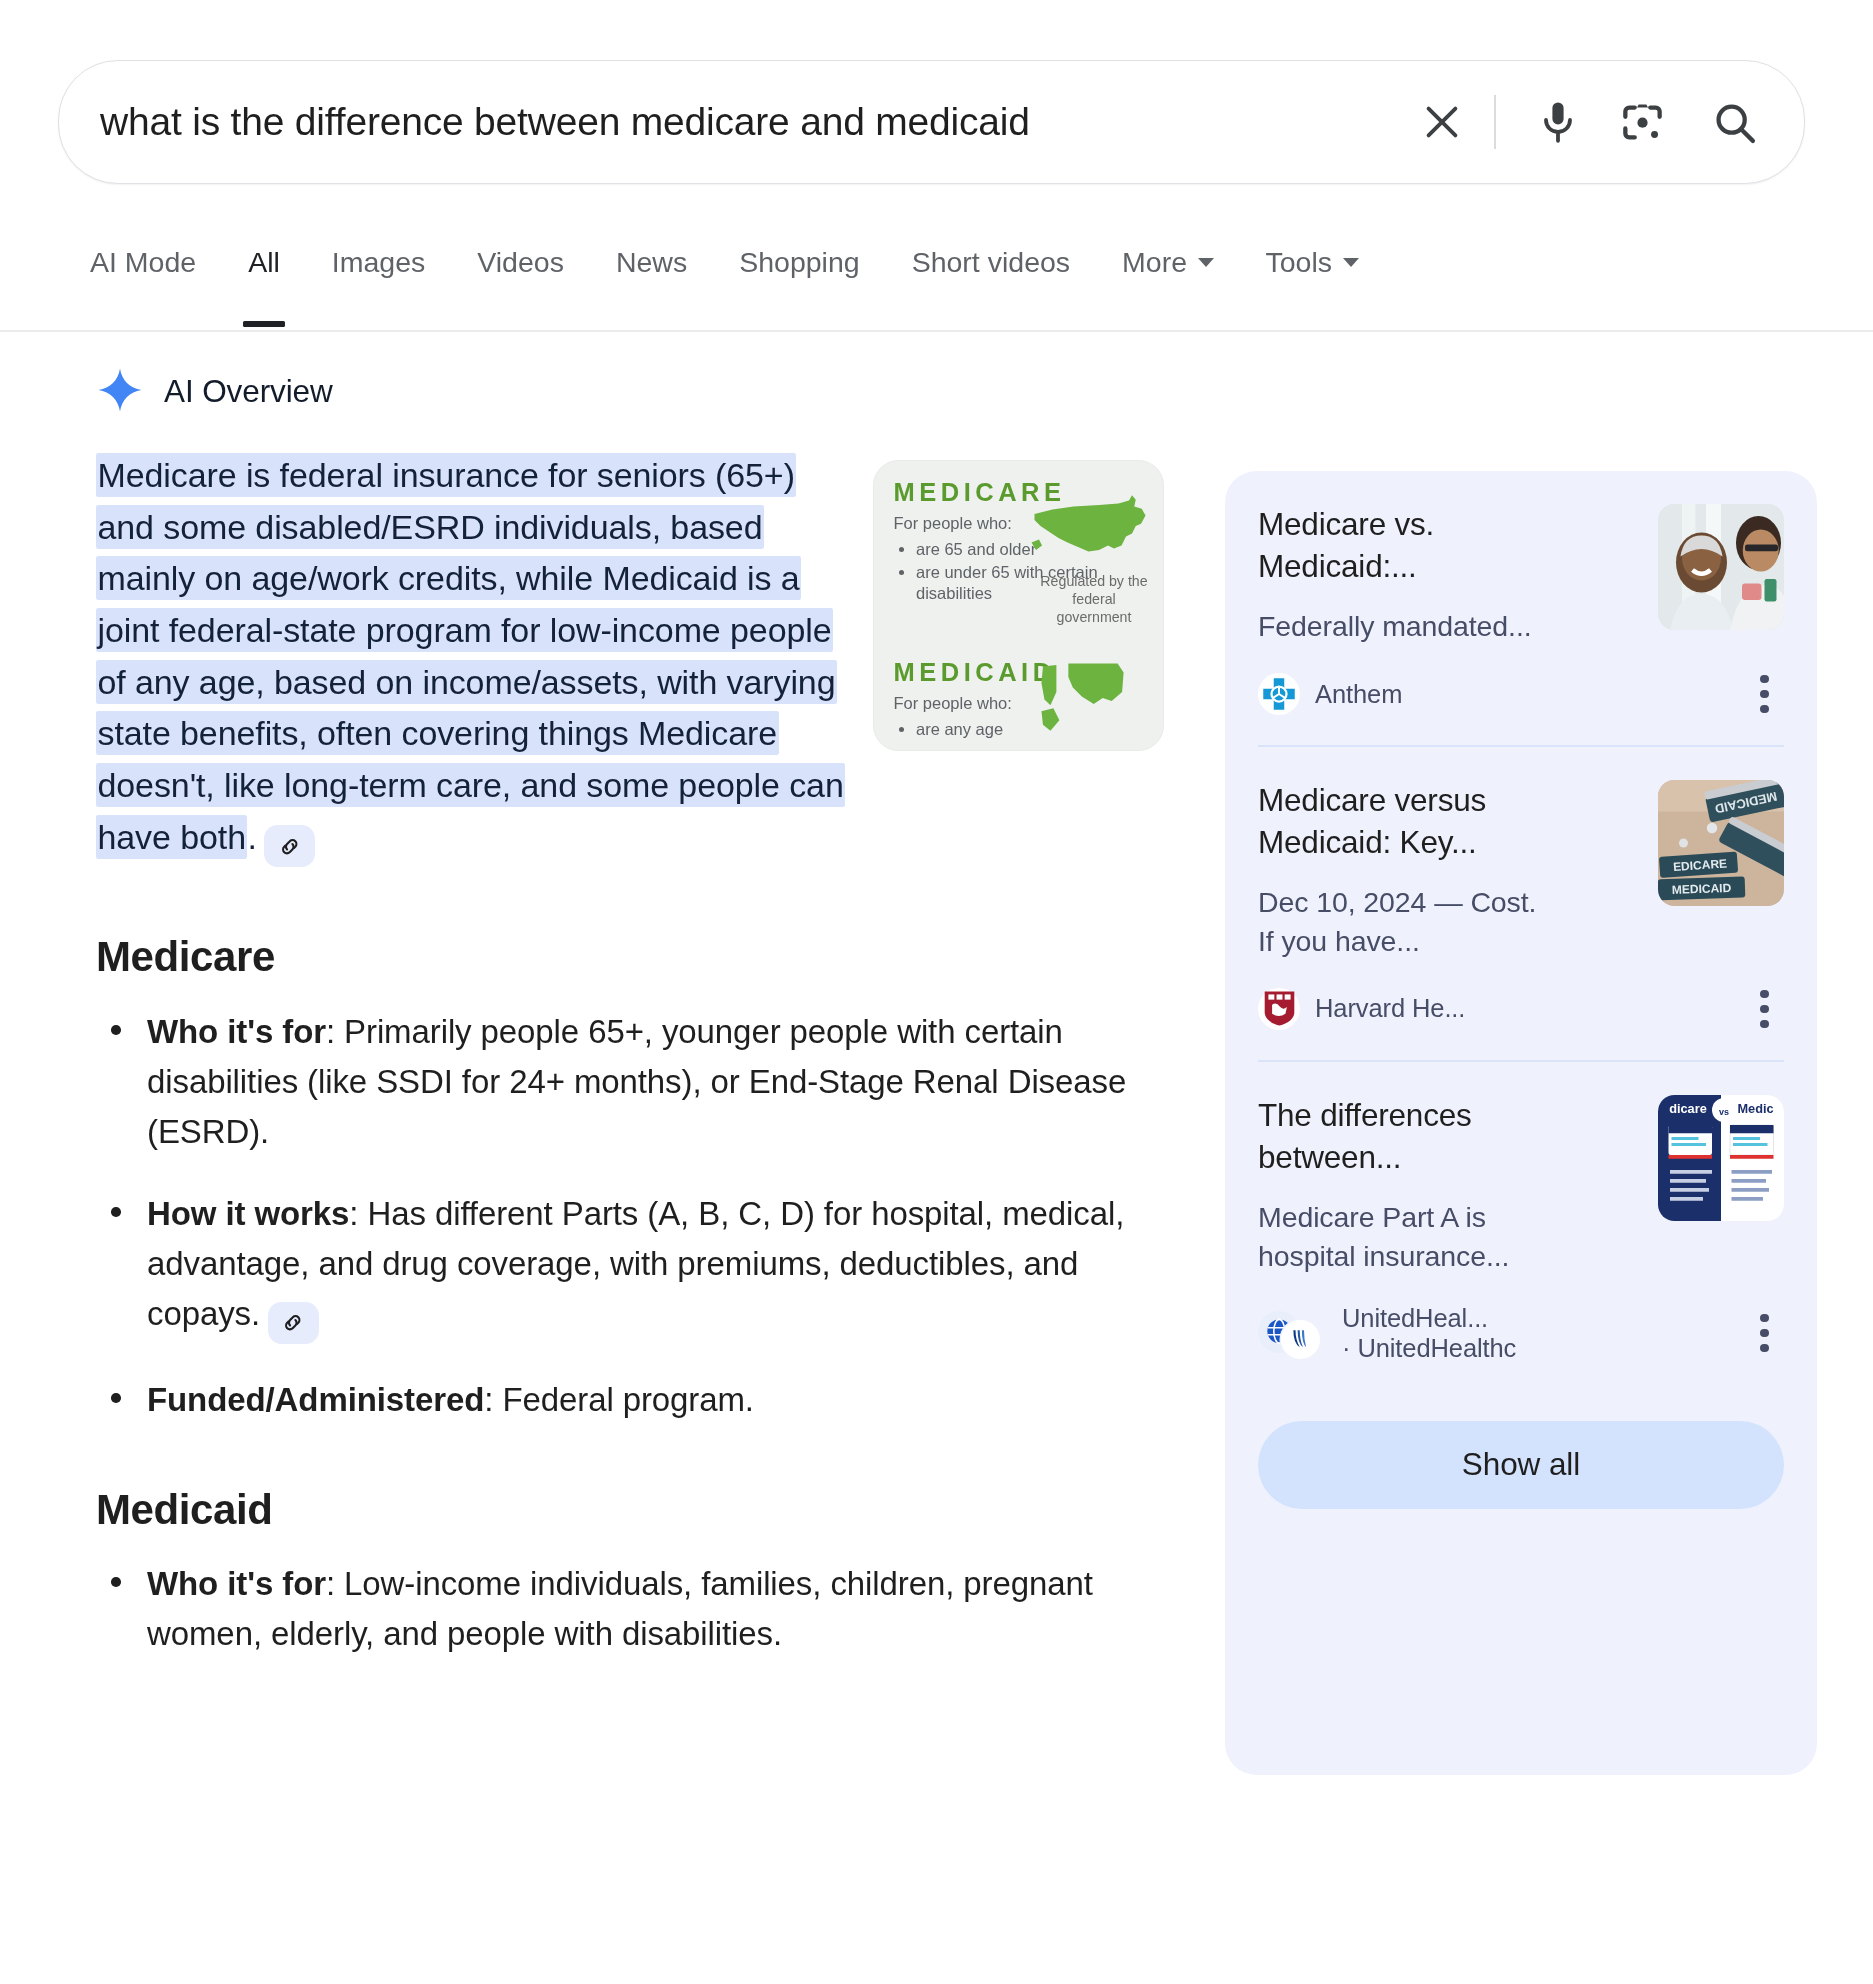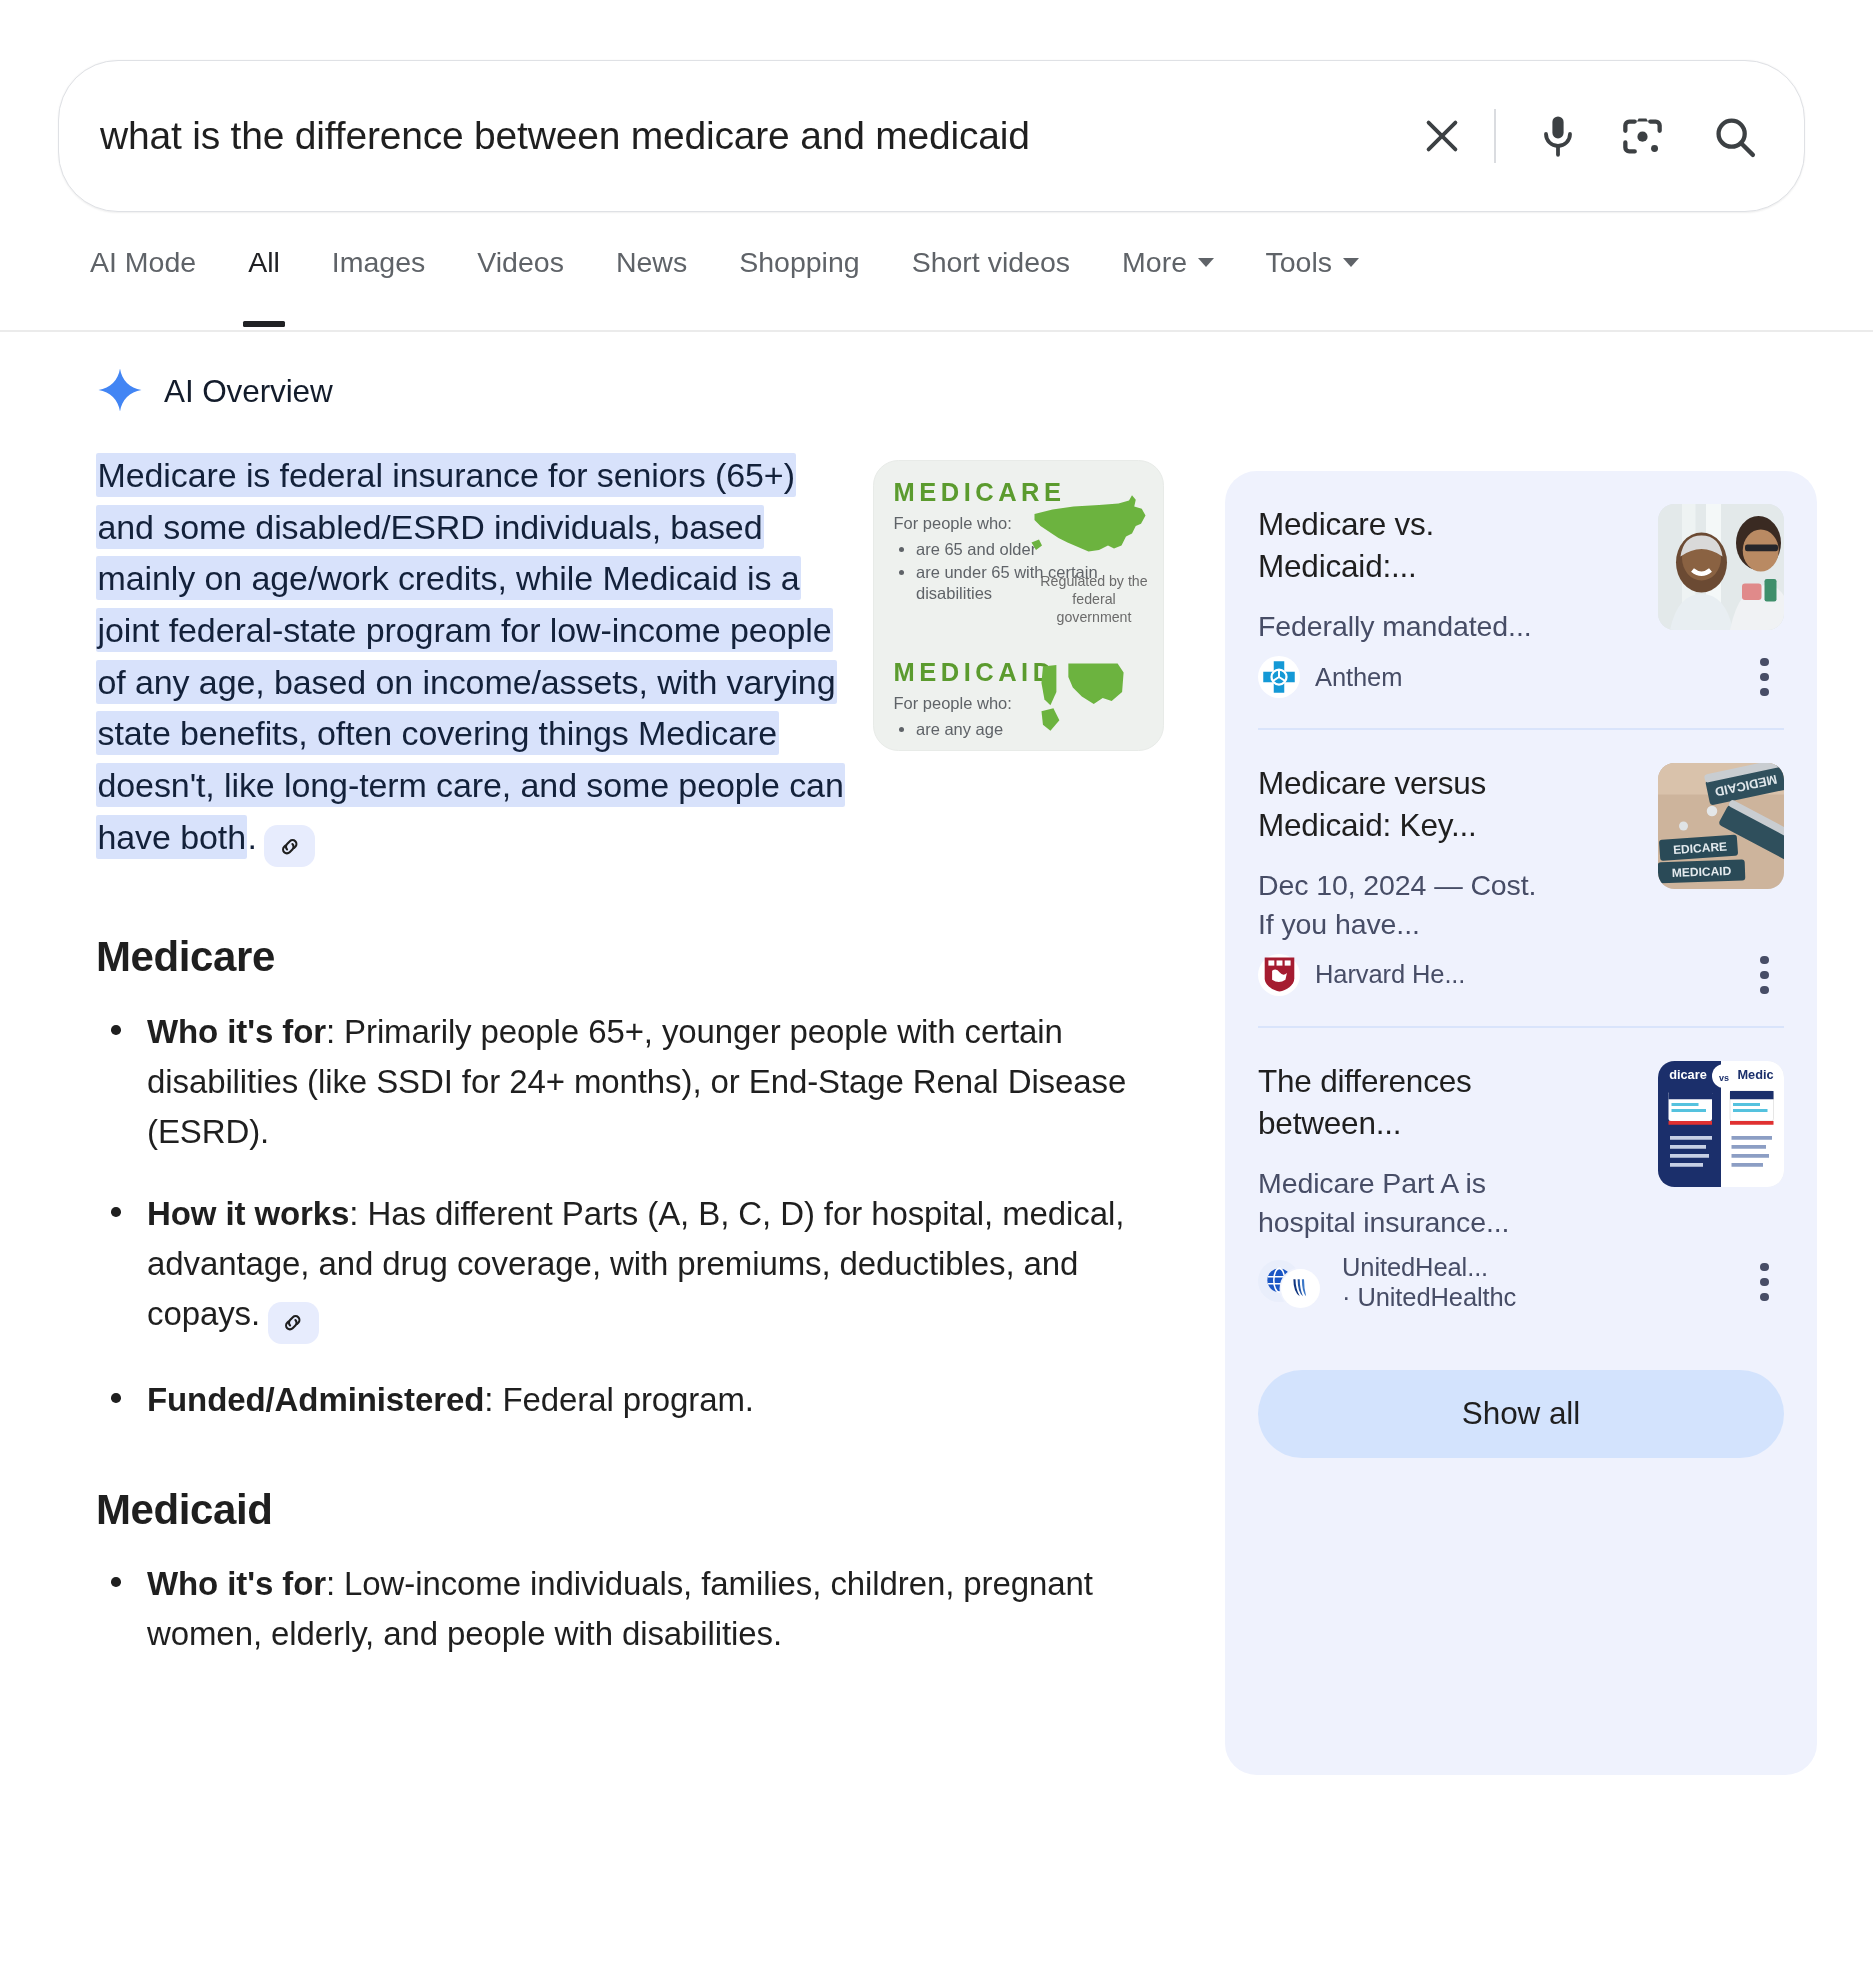--- a/index.html
+++ b/index.html
@@ -8,21 +8,21 @@
   body {
     width:1874px; height:1985px;
     background:#ffffff;
     font-family:"Liberation Sans", sans-serif;
     color:#1f1f1f;
     overflow:hidden;
     position:relative;
   }
 
   
-  .searchbar-wrap { position:absolute; left:58px; top:60px; width:1747px; height:152px; }
+  .searchbar-wrap { position:absolute; left:58px; top:60px; width:1747px; height:124px; }
   .searchbar {
     width:100%; height:100%;
     border:1.5px solid #dfe1e5;
     border-radius:60px;
     background:#fff;
     display:flex; align-items:center;
     box-shadow:0 0.7px 1.5px rgba(60,64,67,.08);
   }
   .search-query {
     flex:1 1 auto;
@@ -131,21 +131,21 @@
     margin:0 0 19.5px 0; max-width:285px;
   }
   .card-snippet {
     font-size:28.5px; line-height:1.36; color:#474d66; letter-spacing:-0.1px;
     margin:0; max-width:285px;
   }
   .card-thumb {
     flex:0 0 auto; width:126px; height:126px; border-radius:16.5px; overflow:hidden;
     position:relative; background:#dfe3ee;
   }
-  .card-foot { display:flex; align-items:center; gap:15px; margin-top:10px; }
+  .card-foot { display:flex; align-items:center; gap:15px; margin-top:27px; }
   .favicon { width:42px; height:42px; border-radius:50%; flex:0 0 auto; position:relative; overflow:visible; }
   .src-name { font-size:25.5px; color:#474d66; white-space:nowrap; overflow:hidden; max-width:225px; letter-spacing:-0.1px;}
   .src-name.two { max-width:247px; line-height:1.2; white-space:normal; }
   .kebab { margin-left:auto; width:9px; flex:0 0 auto; display:flex; flex-direction:column; gap:6.7px; align-items:center; cursor:pointer; padding-right:19.5px;}
   .kebab i { width:8.2px; height:8.2px; border-radius:50%; background:#474d66; display:block; }
   .show-all {
     display:flex; align-items:center; justify-content:center;
     height:88px; border-radius:46px; background:#d3e3fd; color:#1f1f1f;
     font-size:31.5px; margin-top:27px; cursor:pointer; letter-spacing:-0.1px;
   }

